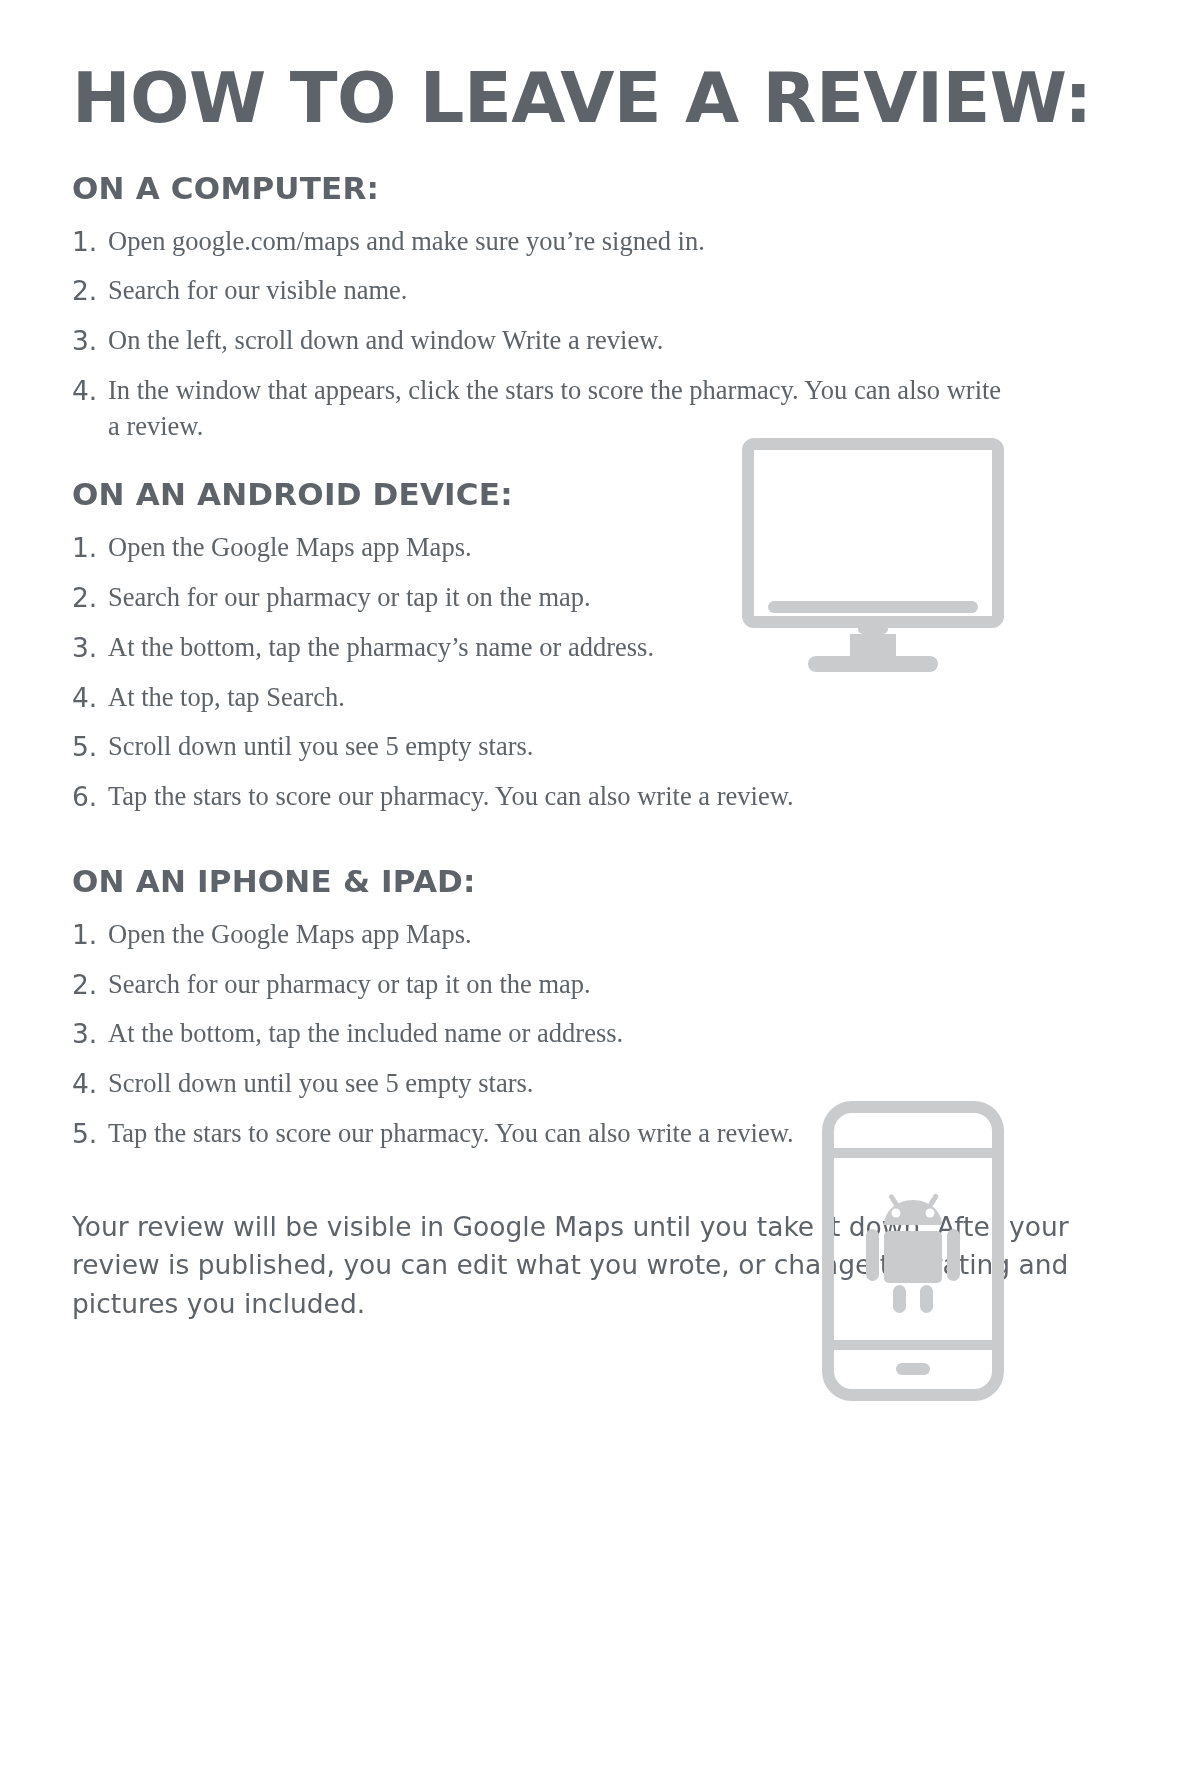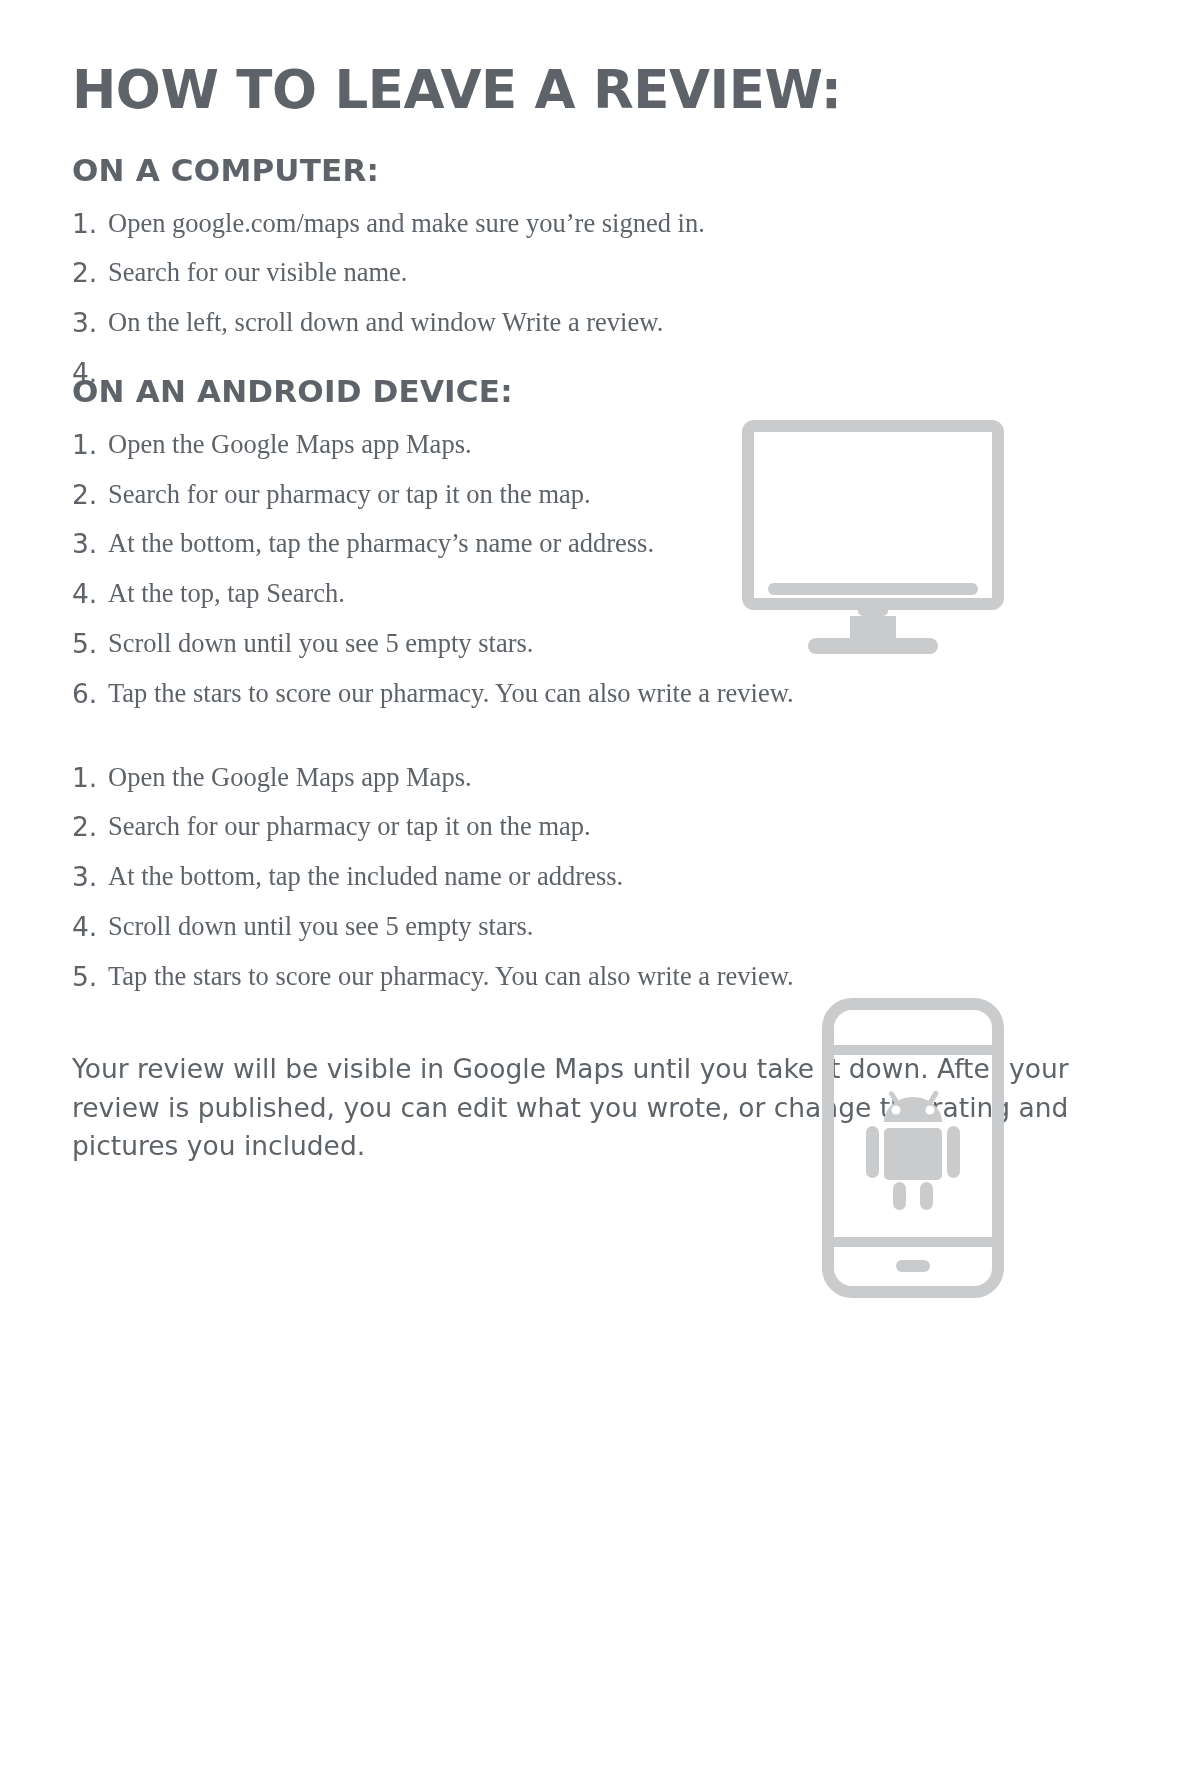--- a/index.html
+++ b/index.html
@@ -15,21 +15,21 @@
     overflow: hidden;
   }
   .page {
     position: relative;
     width: 1192px;
     height: 1785px;
     box-sizing: border-box;
     padding: 62px 70px 0 72px;
   }
   .main-title {
-    font-size: 53px;
+    font-size: 70px;
     font-weight: bold;
     letter-spacing: -0.5px;
     color: #5d6368;
     margin: 0 0 34px 0;
     line-height: 1.05;
   }
   .section {
     position: relative;
   }
   .section-title {
@@ -117,20 +117,21 @@
       <li>
         <span class="num">2.</span>
         <span class="txt">Search for our visible name.</span>
       </li>
       <li>
         <span class="num">3.</span>
         <span class="txt">On the left, scroll down and window Write a review.</span>
       </li>
       <li>
         <span class="num">4.</span>
+        <span class="txt" style="max-width:900px;">In the window that appears, click the stars to score the pharmacy. You can also write a review.</span>
       </li>
     </ol>
   </div>
 
   <div class="section sec-android">
 
     <div class="art art-android">
       <svg width="182" height="300" viewBox="0 0 182 300" fill="none">
         <rect x="6" y="6" width="170" height="288" rx="24" stroke="#c9cbcd" stroke-width="12"></rect>
         <line x1="12" y1="52" x2="170" y2="52" stroke="#c9cbcd" stroke-width="10"></line>
@@ -176,20 +177,21 @@
       </li>
       <li>
         <span class="num">6.</span>
         <span class="txt" style="max-width:800px;">Tap the stars to score our pharmacy. You can also write a review.</span>
       </li>
     </ol>
   </div>
 
   <div class="section sec-iphone">
 
+    <h2 class="section-title">ON AN IPHONE &amp; IPAD:</h2>
     <ol class="steps">
       <li>
         <span class="num">1.</span>
         <span class="txt">Open the Google Maps app Maps.</span>
       </li>
       <li>
         <span class="num">2.</span>
         <span class="txt">Search for our pharmacy or tap it on the map.</span>
       </li>
       <li>

